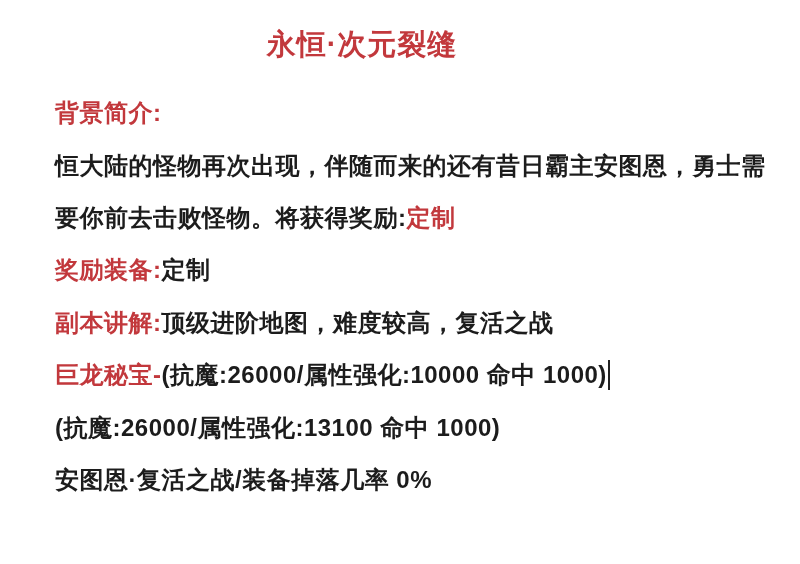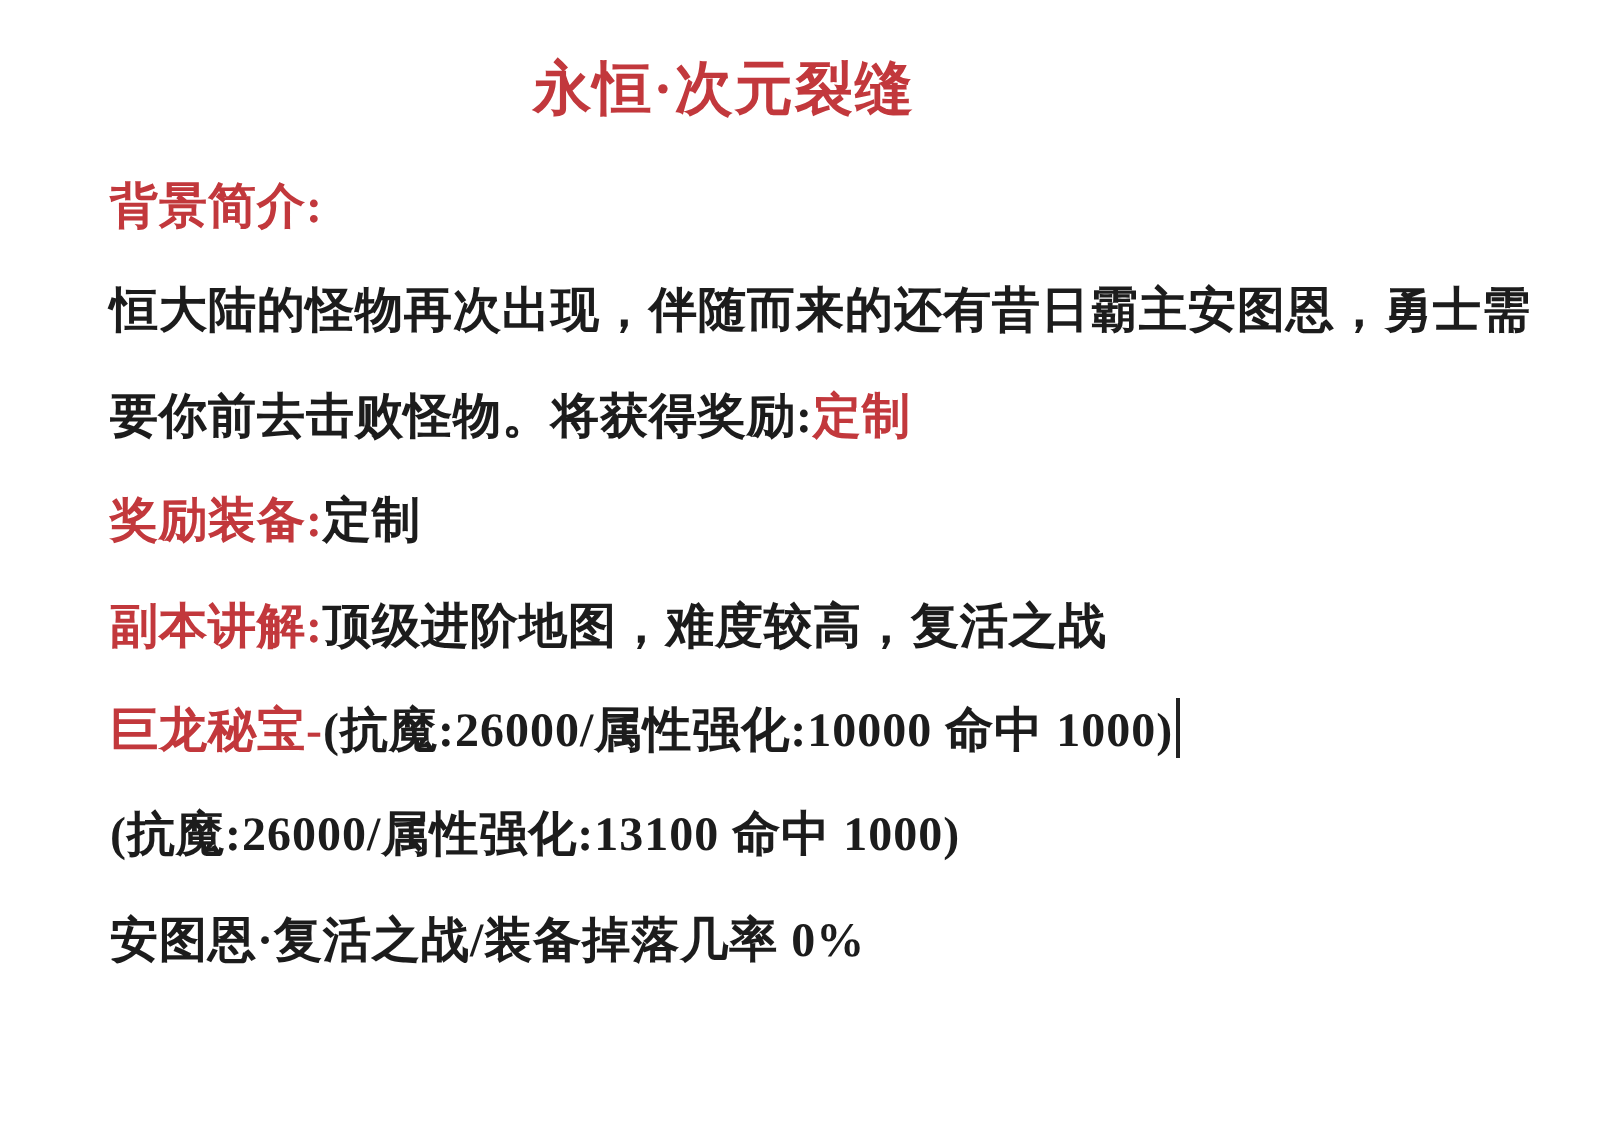--- a/index.html
+++ b/index.html
@@ -6,21 +6,21 @@
     margin: 0;
     padding: 0;
     background: #ffffff;
   }
   .page {
     position: relative;
     width: 800px;
     height: 564px;
     background: #ffffff;
     overflow: hidden;
-    font-family: Liberation Serif, serif;
+    font-family: Liberation Sans, sans-serif;
     font-weight: bold;
   }
   .doc-title {
     position: absolute;
     top: 25px;
     left: 0;
     width: 724px;            
     margin: 0;
     text-align: center;
     font-size: 29px;
@@ -29,21 +29,21 @@
   }
   .content {
     position: absolute;
     left: 55px;
     top: 87px;
     right: 20px;
   }
   .line {
     height: 52.4px;
     display: flex;
-    align-items: flex-start;
+    align-items: center;
     white-space: nowrap;
     font-size: 24px;
     letter-spacing: 0.5px;
   }
   .seg-red { color: #c2383c; }
   .seg-black { color: #1c1c1c; }
   .caret {
     display: inline-block;
     width: 2px;
     height: 30px;

